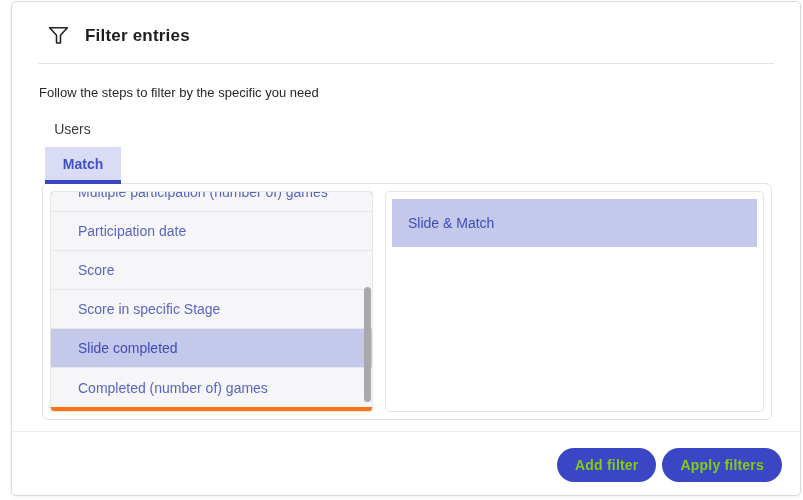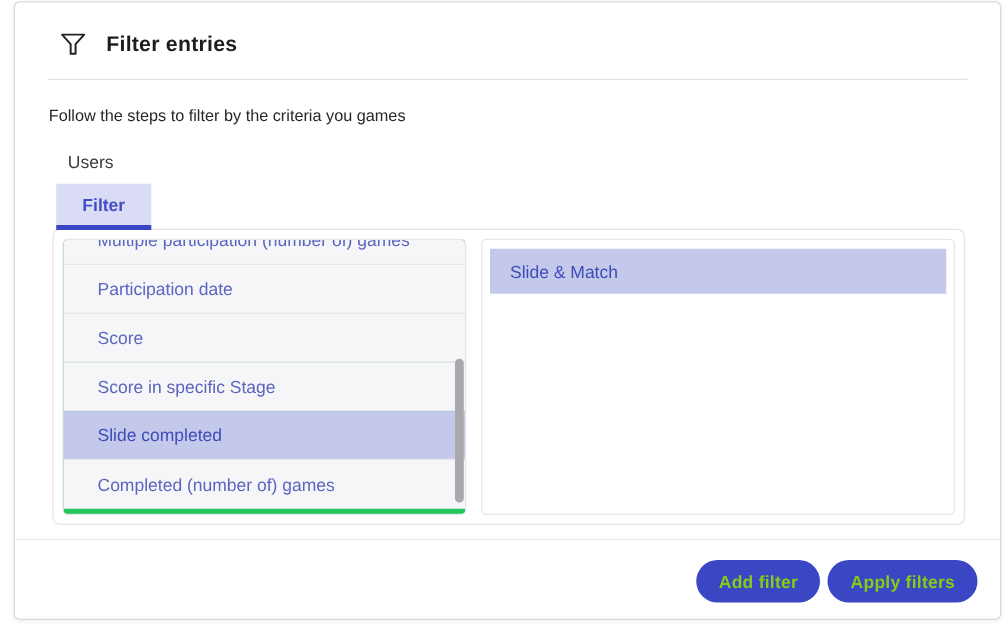--- a/index.html
+++ b/index.html
@@ -22,38 +22,38 @@
   .tab { height:37px; display:flex; align-items:center; justify-content:center; cursor:pointer; font-size:14px; }
   .tab.inactive { width:55px; color:#3a3a3a; background:transparent; }
   .tab.active { width:76px; color:#4250c4; font-weight:bold; background:#d9dcf4; border-bottom:4px solid #3a46c4; }
   
   .panel-box {
     margin:-1px 28px 0 30px; height:237px; border:1px solid #e3e3e5; border-radius:6px;
     padding:7px; display:flex; gap:12px; position:relative; z-index:1; background:#fff;
   }
   .left-panel {
     width:323px; height:221px; border:1px solid #e6e6e8; border-radius:4px;
-    background:#22c55e; overflow:hidden; position:relative;
+    background:#f97316; overflow:hidden; position:relative;
   }
   .list { margin-top:-19px; }
   .list-item {
     height:39px; display:flex; align-items:center; padding-left:27px;
     font-size:14px; color:#5a65c0; border-bottom:1px solid #e6e6e8; cursor:pointer;
     background:#f6f6f8;
   }
   .list-item:last-child { border-bottom:none; }
   .list-item.selected { background:#c4c9ec; color:#3f4cb8; }
   .scrollbar-track { position:absolute; top:2px; right:1px; width:8px; height:216px; }
   .scrollbar-thumb { position:absolute; top:95px; right:1px; width:7px; height:115px; background:#a9a9ad; border-radius:4px; }
   .right-panel {
     flex:1; height:221px; border:1px solid #e6e6e8; border-radius:4px;
     background:#fff; padding:7px 6px;
   }
   .value-item {
-    height:36px; display:flex; align-items:center; padding-left:16px;
+    height:48px; display:flex; align-items:center; padding-left:16px;
     font-size:14px; color:#3f4cb8; background:#c4c9ec; cursor:pointer;
   }
   
   .footer { position:absolute; left:0; right:0; bottom:0; height:64px; border-top:1px solid #ececee; }
   .footer-buttons { position:absolute; right:18px; top:16px; display:flex; gap:6px; }
   .btn {
     height:34px; border:none; border-radius:17px; background:#3a46c4; color:#84cc16;
     font-family:"Liberation Sans", sans-serif; font-size:14px; font-weight:bold;
     padding:0 18px; cursor:pointer; letter-spacing:0.2px;
   }
@@ -66,28 +66,28 @@
   <div class="header">
     <div class="header-row">
       <svg class="funnel" viewBox="0 0 24 24" fill="none" stroke="#222222" stroke-width="1.5" stroke-linejoin="round">
         <path d="M3.5 4.5 H20.5 L13.9 11.8 V19.2 H10.1 V11.8 Z"></path>
       </svg>
       <span class="title">Filter entries</span>
     </div>
   </div>
   <hr class="header-divider">
 
-  <div class="subtitle">Follow the steps to filter by the criteria you games</div>
+  <div class="subtitle">Follow the steps to filter by the specific you need</div>
 
   <div class="tabs">
     <div class="tab inactive">
       <span>Users</span>
     </div>
     <div class="tab active">
-      <span>Filter</span>
+      <span>Match</span>
     </div>
   </div>
 
   <div class="panel-box">
 
     <div class="left-panel">
       <div class="list">
         <div class="list-item" title="partially scrolled out of view">
           <span>Multiple participation (number of) games</span>
         </div>

